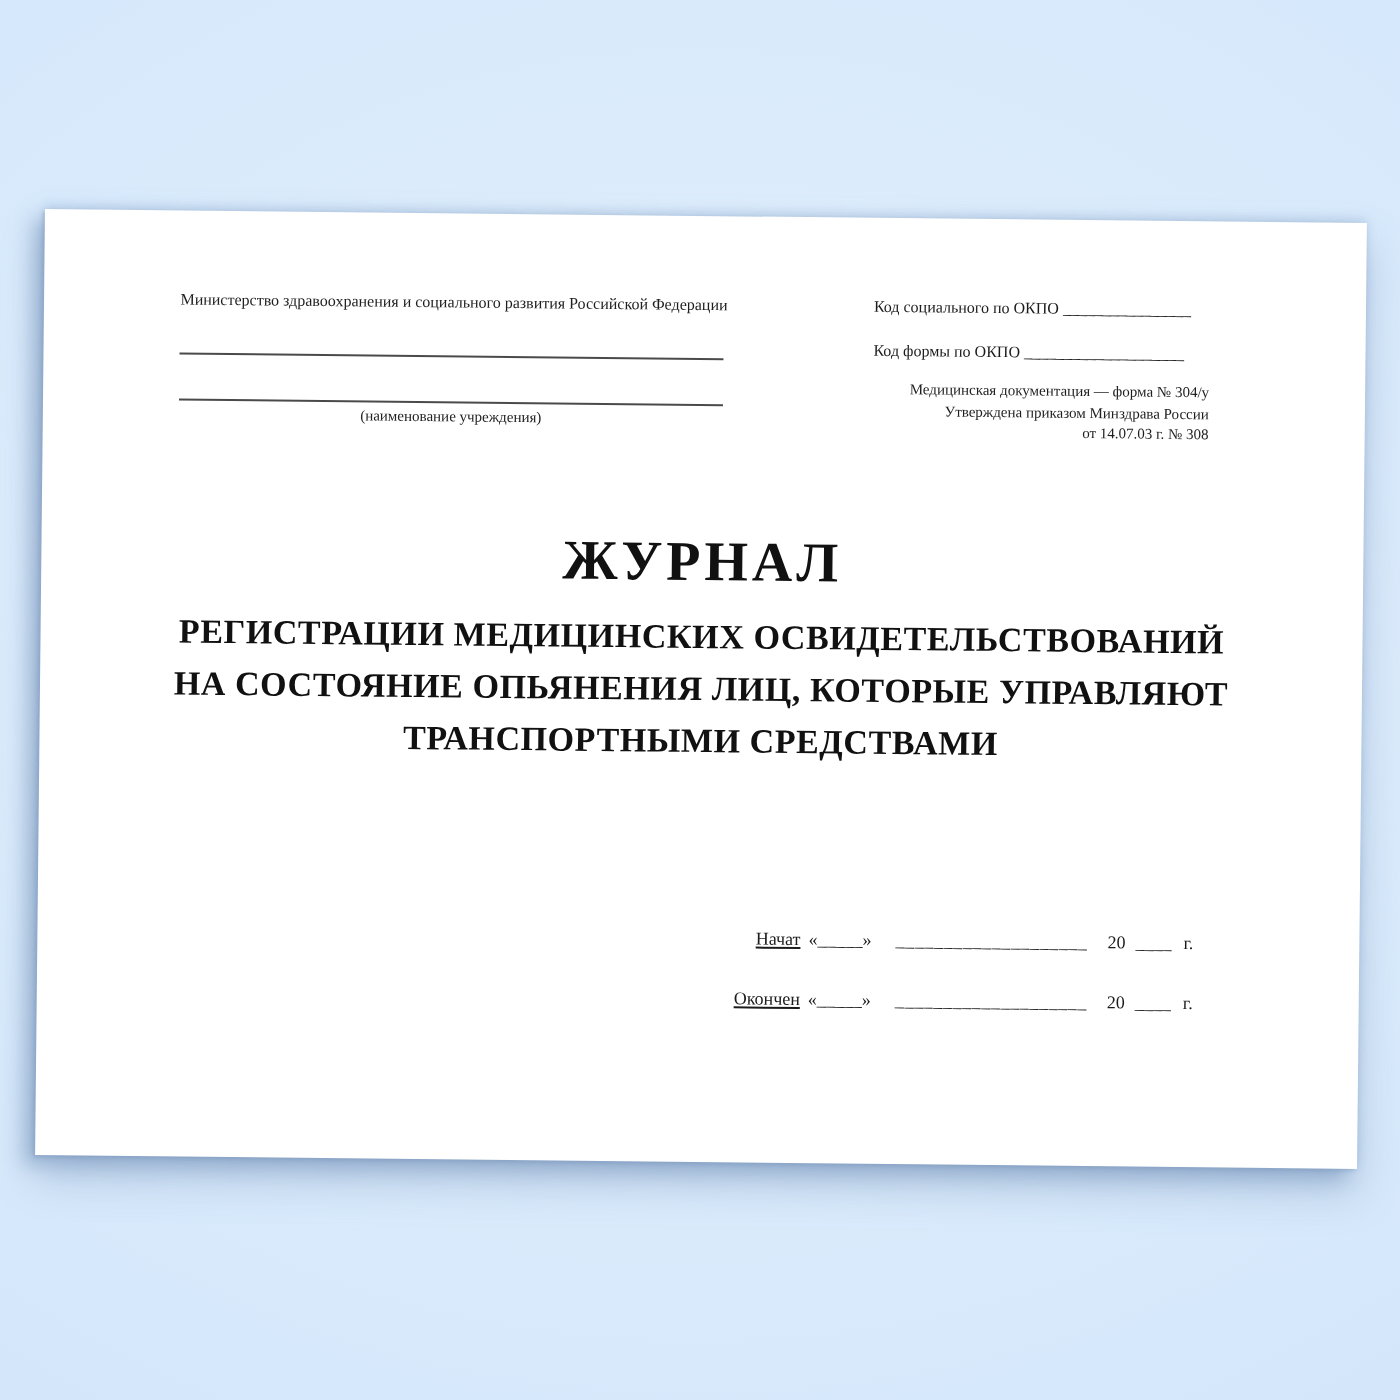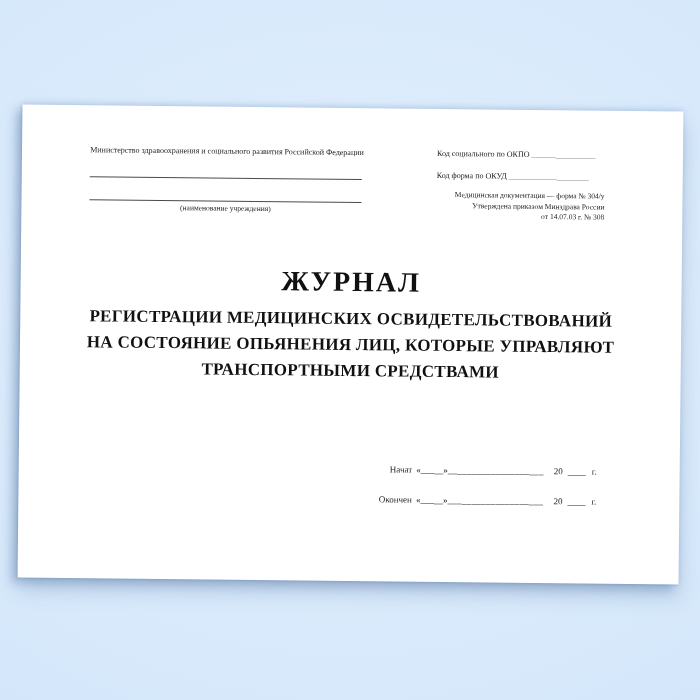--- a/index.html
+++ b/index.html
@@ -68,43 +68,43 @@
     letter-spacing: 0.3px;
     color: #111;
   }
 
   
   .dates-block { right: 83px; top: 356px; font-size: 9px; }
   .date-row {
     display: flex; justify-content: flex-end; align-items: baseline;
     white-space: nowrap; margin-bottom: 20px;
   }
-  .date-row .lbl { margin-right: 4px; }
-  .date-row .quote { }
+  .date-row .lbl { margin-right: 4px; text-decoration: underline; }
+  .date-row .quote { margin-right: 12px; }
   .date-row .month { margin-right: 10px; letter-spacing: 0.3px; }
   .date-row .yr { margin-right: 5px; text-align: right; }
   .date-row .yr-blank { margin-right: 6px; }
 </style>
 </head>
 <body>
 
 <div class="sheet">
 
   <div class="abs ministry">Министерство здравоохранения и социального развития Российской Федерации</div>
   <div class="abs rule rule-1"></div>
   <div class="abs rule rule-2"></div>
   <div class="abs institution-caption">(наименование учреждения)</div>
 
   <div class="abs codes-block">
     <div class="code-row">
       <span>Код социального по ОКПО</span>
       <span class="code-blank">________________</span>
     </div>
     <div class="code-row">
-      <span>Код форма по ОКУД</span>
+      <span>Код формы по ОКПО</span>
       <span class="code-blank">____________________</span>
     </div>
   </div>
 
   <div class="abs doc-block">
     <div>Медицинская документация — форма № 304/у</div>
     <div>Утверждена приказом Минздрава России</div>
     <div>от 14.07.03 г. № 308</div>
   </div>
 

